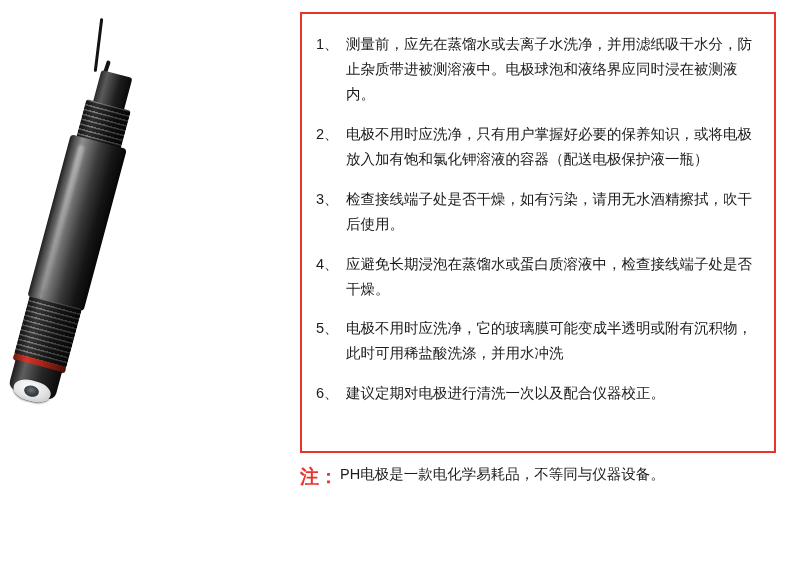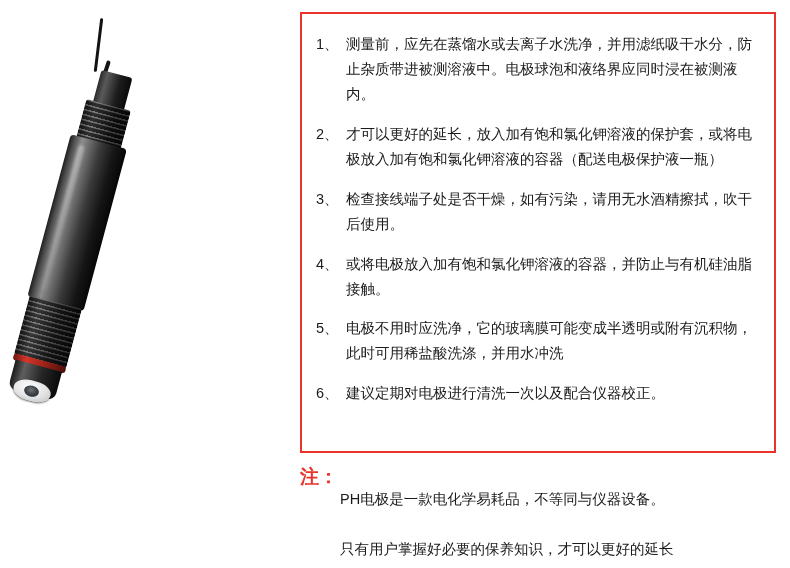--- a/index.html
+++ b/index.html
@@ -209,21 +209,21 @@
     font-weight: bold;
     line-height: 1.55;
     padding-right: 2px;
   }
   .note-body {
     flex: 1 1 auto;
     color: #1b1b1b;
     font-size: 14.5px;
     line-height: 1.72;
   }
-  .note-line { display: block; margin-top: 25px; }
+  .note-line { display: block; }
   .note-line.indent { padding-left: 0; }
 </style>
 </head>
 <body>
 
 <div class="page">
 
   <div class="photo-area">
     <div class="cable"></div>
     <div class="cable2"></div>
@@ -242,46 +242,45 @@
 
   <div class="panel">
 
     <div class="item">
       <span class="num">1、</span>
       <span class="txt">测量前，应先在蒸馏水或去离子水洗净，并用滤纸吸干水分，防止杂质带进被测溶液中。电极球泡和液络界应同时浸在被测液内。</span>
     </div>
 
     <div class="item">
       <span class="num">2、</span>
-      <span class="txt">才可以更好的延长，放入加有饱和氯化钾溶液的保护套，或将电极放入加有饱和氯化钾溶液的容器（配送电极保护液一瓶）</span>
+      <span class="txt">电极不用时应洗净，只有用户掌握好必要的保养知识，或将电极放入加有饱和氯化钾溶液的容器（配送电极保护液一瓶）</span>
     </div>
 
     <div class="item">
       <span class="num">3、</span>
       <span class="txt">检查接线端子处是否干燥，如有污染，请用无水酒精擦拭，吹干后使用。</span>
     </div>
 
     <div class="item">
       <span class="num">4、</span>
-      <span class="txt">或将电极放入加有饱和氯化钾溶液的容器，并防止与有机硅油脂接触。</span>
+      <span class="txt">应避免长期浸泡在蒸馏水或蛋白质溶液中，检查接线端子处是否干燥。</span>
     </div>
 
     <div class="item">
       <span class="num">5、</span>
       <span class="txt">电极不用时应洗净，它的玻璃膜可能变成半透明或附有沉积物，此时可用稀盐酸洗涤，并用水冲洗</span>
     </div>
 
     <div class="item">
       <span class="num">6、</span>
       <span class="txt">建议定期对电极进行清洗一次以及配合仪器校正。</span>
     </div>
 
   </div>
 
   <div class="note">
     <span class="note-label">注：</span>
     <div class="note-body">
       <span class="note-line">PH电极是一款电化学易耗品，不等同与仪器设备。</span>
-      <span class="note-line">只有用户掌握好必要的保养知识，才可以更好的延长</span>
     </div>
   </div>
 
 </div>
 
 </body></html>

